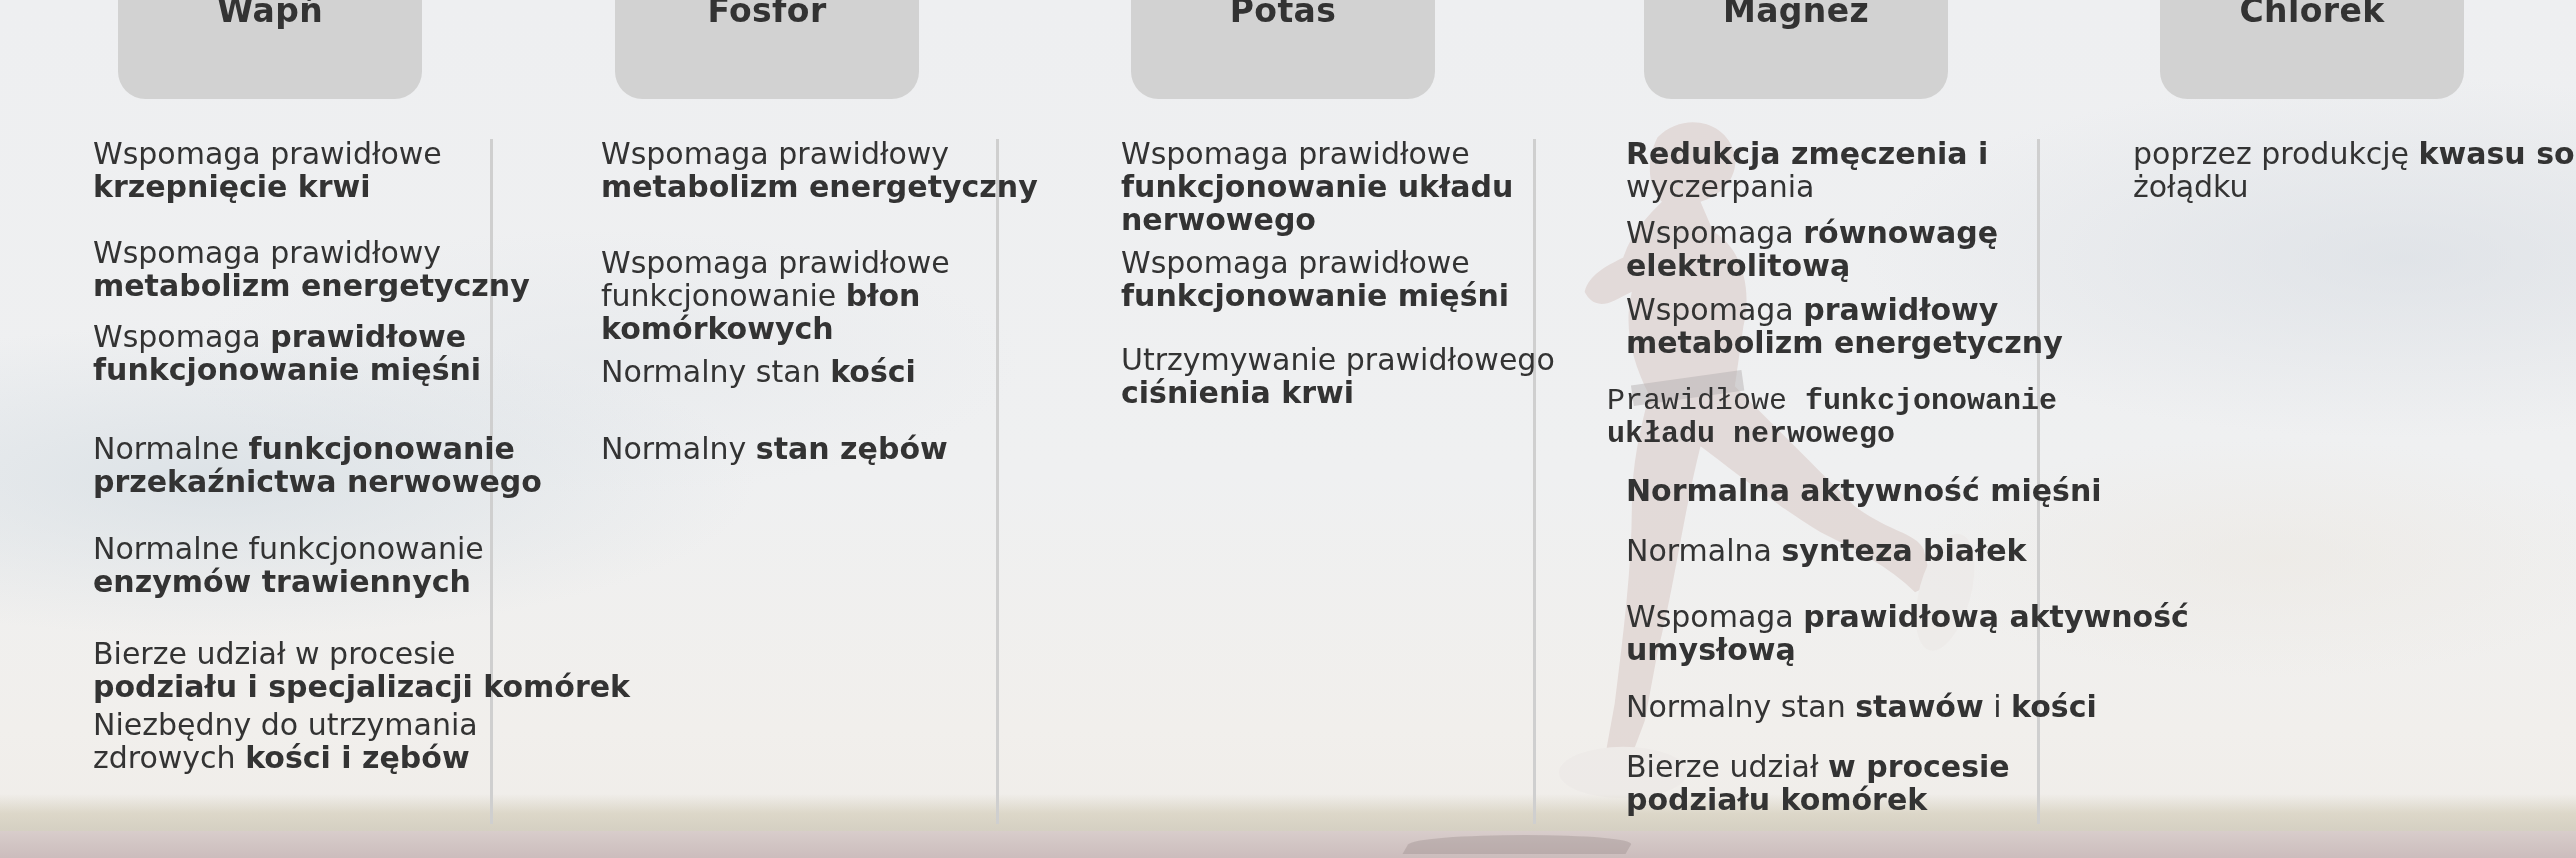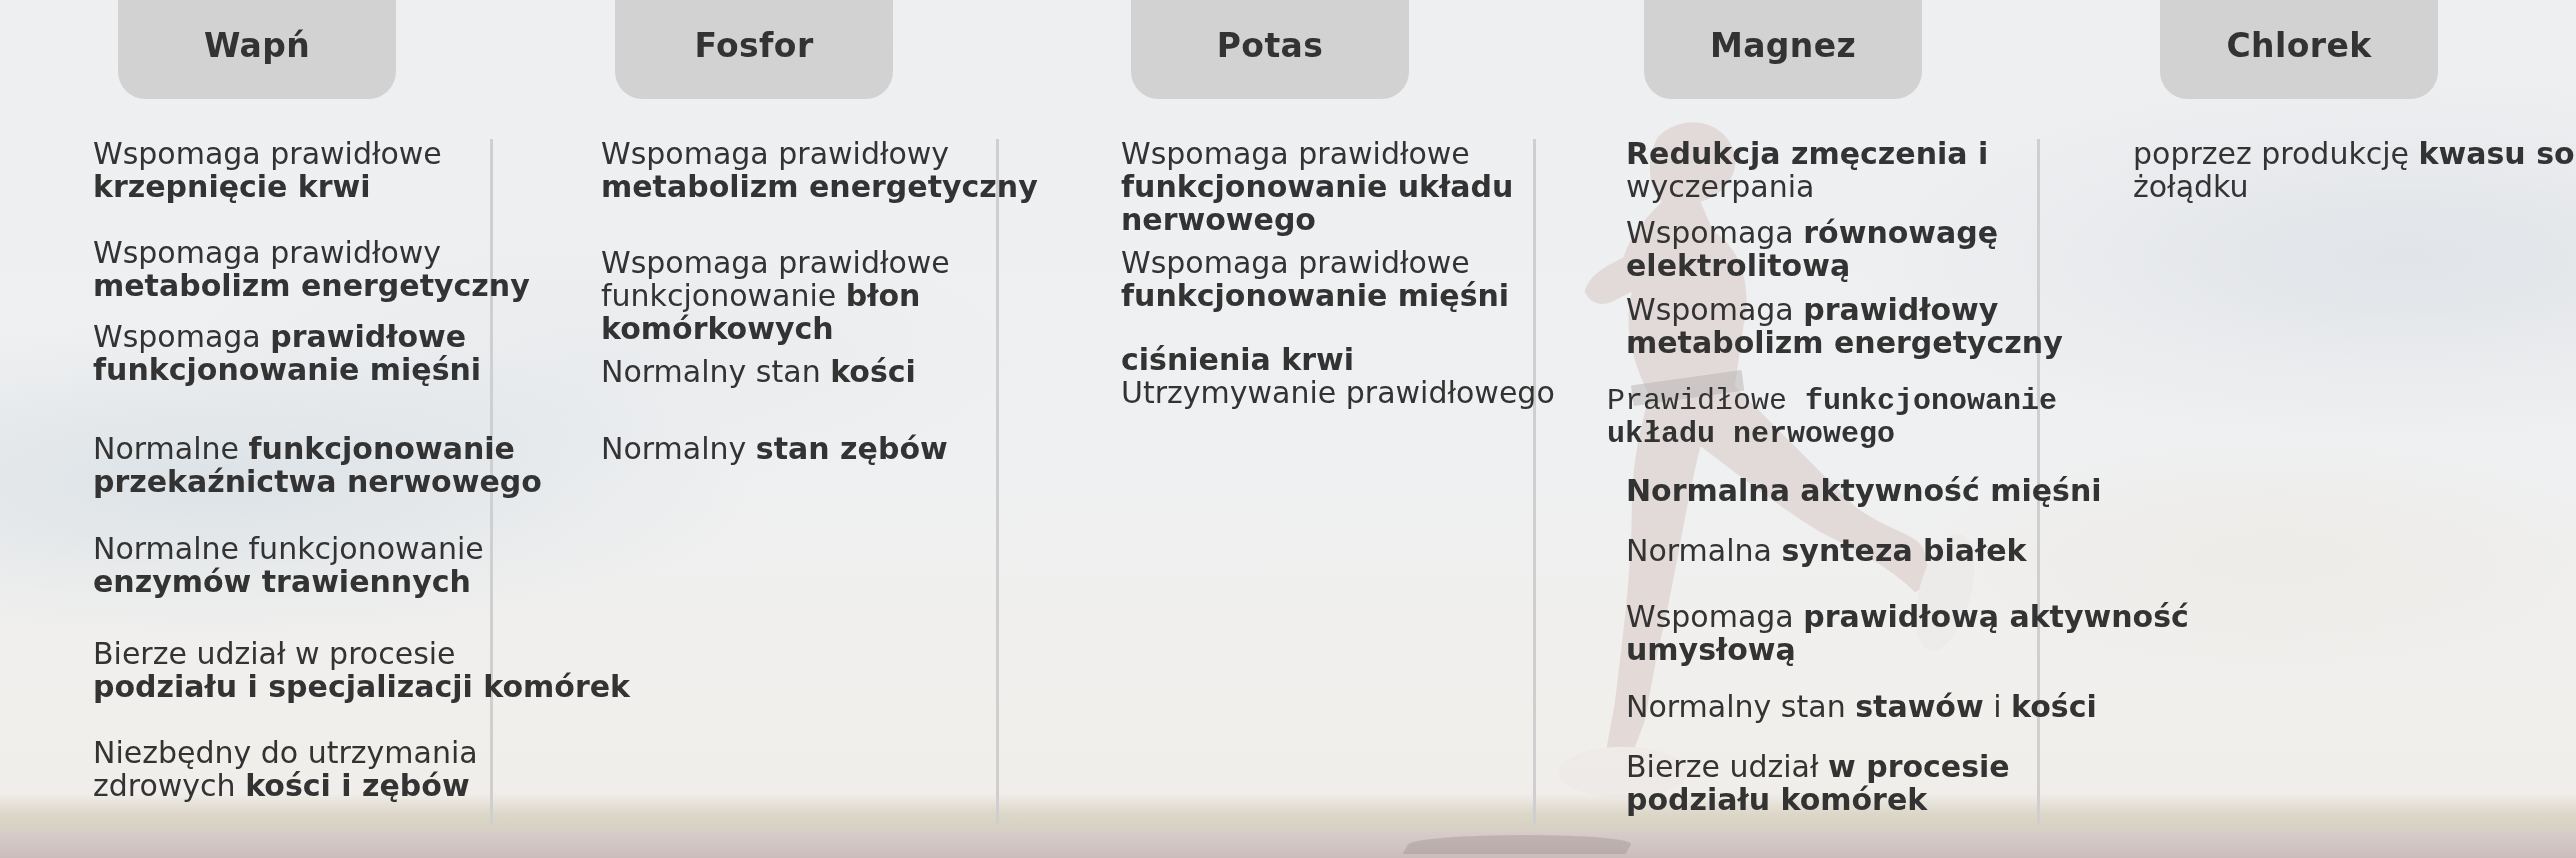--- a/index.html
+++ b/index.html
@@ -27,23 +27,23 @@
   }
   .ground-shadow {
     position: absolute; left: 1408px; top: 835px; width: 223px; height: 19px;
     background: rgba(150,135,135,0.35); border-radius: 50% 50% 0 0;
     transform: skewX(-30deg);
   }
   
   .runner { position: absolute; left: 1374px; top: 103px; width: 653px; height: 721px; opacity: 0.55; }
 
   .header-tab {
-    position: absolute; top: 0; width: 278px; height: 99px;
+    position: absolute; top: 0; width: 304px; height: 99px;
     background: #d2d2d2; border-radius: 0 0 27.5px 27.5px;
-    display: flex; align-items: center; justify-content: center;
+    display: flex; justify-content: center;
   }
   .header-tab span {
     font-family: "DejaVu Sans", sans-serif; font-weight: bold; font-size: 33px;
     color: #333333; letter-spacing: 0.4px; margin-top: -8.6px;
   }
   .divider {
     position: absolute; top: 139px; width: 3.4px; height: 685px; background: #cfcfcf;
   }
   .item {
     position: absolute; font-size: 30px; line-height: 33px; color: #333333;
@@ -111,21 +111,21 @@
         <div><b style="white-space: pre;">przekaźnictwa nerwowego</b></div>
       </div>
       <div class="item" style="left: 93px; top: 532px;">
         <div><span style="white-space: pre;">Normalne funkcjonowanie</span></div>
         <div><b style="white-space: pre; text-align: center;">enzymów trawiennych</b></div>
       </div>
       <div class="item" style="left: 93px; top: 637px;">
         <div><span style="white-space: pre;">Bierze udział w procesie</span></div>
         <div><b style="white-space: pre;">podziału i specjalizacji komórek</b></div>
       </div>
-      <div class="item" style="left: 93px; top: 736px;">
+      <div class="item" style="left: 93px; top: 708px;">
         <div><span style="white-space: pre;">Niezbędny do utrzymania</span></div>
         <div><span style="white-space: pre;">zdrowych </span><b style="white-space: pre;">kości i zębów</b></div>
       </div>
     </div>
     <div>
       <div class="item" style="left: 601px; top: 137px;">
         <div><span style="white-space: pre;">Wspomaga prawidłowy</span></div>
         <div><b style="white-space: pre;">metabolizm energetyczny</b></div>
       </div>
       <div class="item" style="left: 601px; top: 246px;">
@@ -144,22 +144,22 @@
       <div class="item" style="left: 1121px; top: 137px;">
         <div><span style="white-space: pre;">Wspomaga prawidłowe</span></div>
         <div><b style="white-space: pre;">funkcjonowanie układu</b></div>
         <div><b style="white-space: pre;">nerwowego</b></div>
       </div>
       <div class="item" style="left: 1121px; top: 246px;">
         <div><span style="white-space: pre;">Wspomaga prawidłowe</span></div>
         <div><b style="white-space: pre;">funkcjonowanie mięśni</b></div>
       </div>
       <div class="item" style="left: 1121px; top: 343px;">
+        <div><span style="white-space: pre;">Utrzymywanie prawidłowego</span></div>
         <div><b style="white-space: pre;">ciśnienia krwi</b></div>
-        <div><span style="white-space: pre;">Utrzymywanie prawidłowego</span></div>
       </div>
     </div>
     <div>
       <div class="item" style="left: 1626px; top: 137px;">
         <div><b style="white-space: pre;">Redukcja zmęczenia i</b></div>
         <div><span style="white-space: pre;">wyczerpania</span></div>
       </div>
       <div class="item" style="left: 1626px; top: 216px;">
         <div><span style="white-space: pre;">Wspomaga </span><b style="white-space: pre;">równowagę</b></div>
         <div><b style="white-space: pre;">elektrolitową</b></div>

